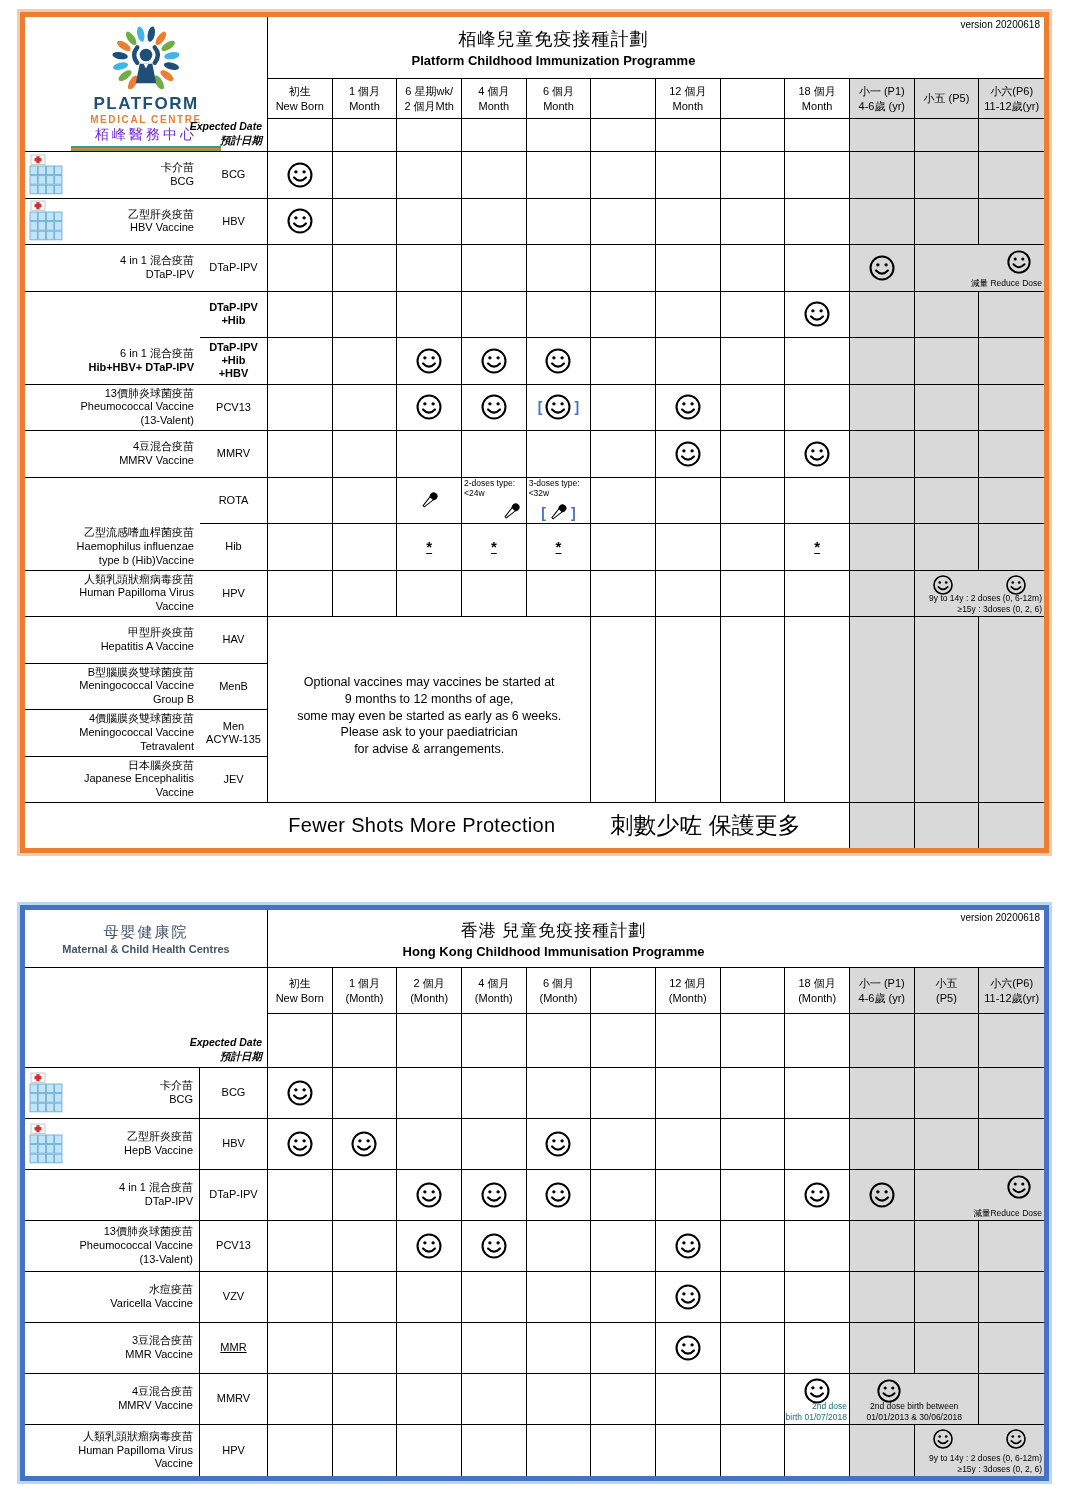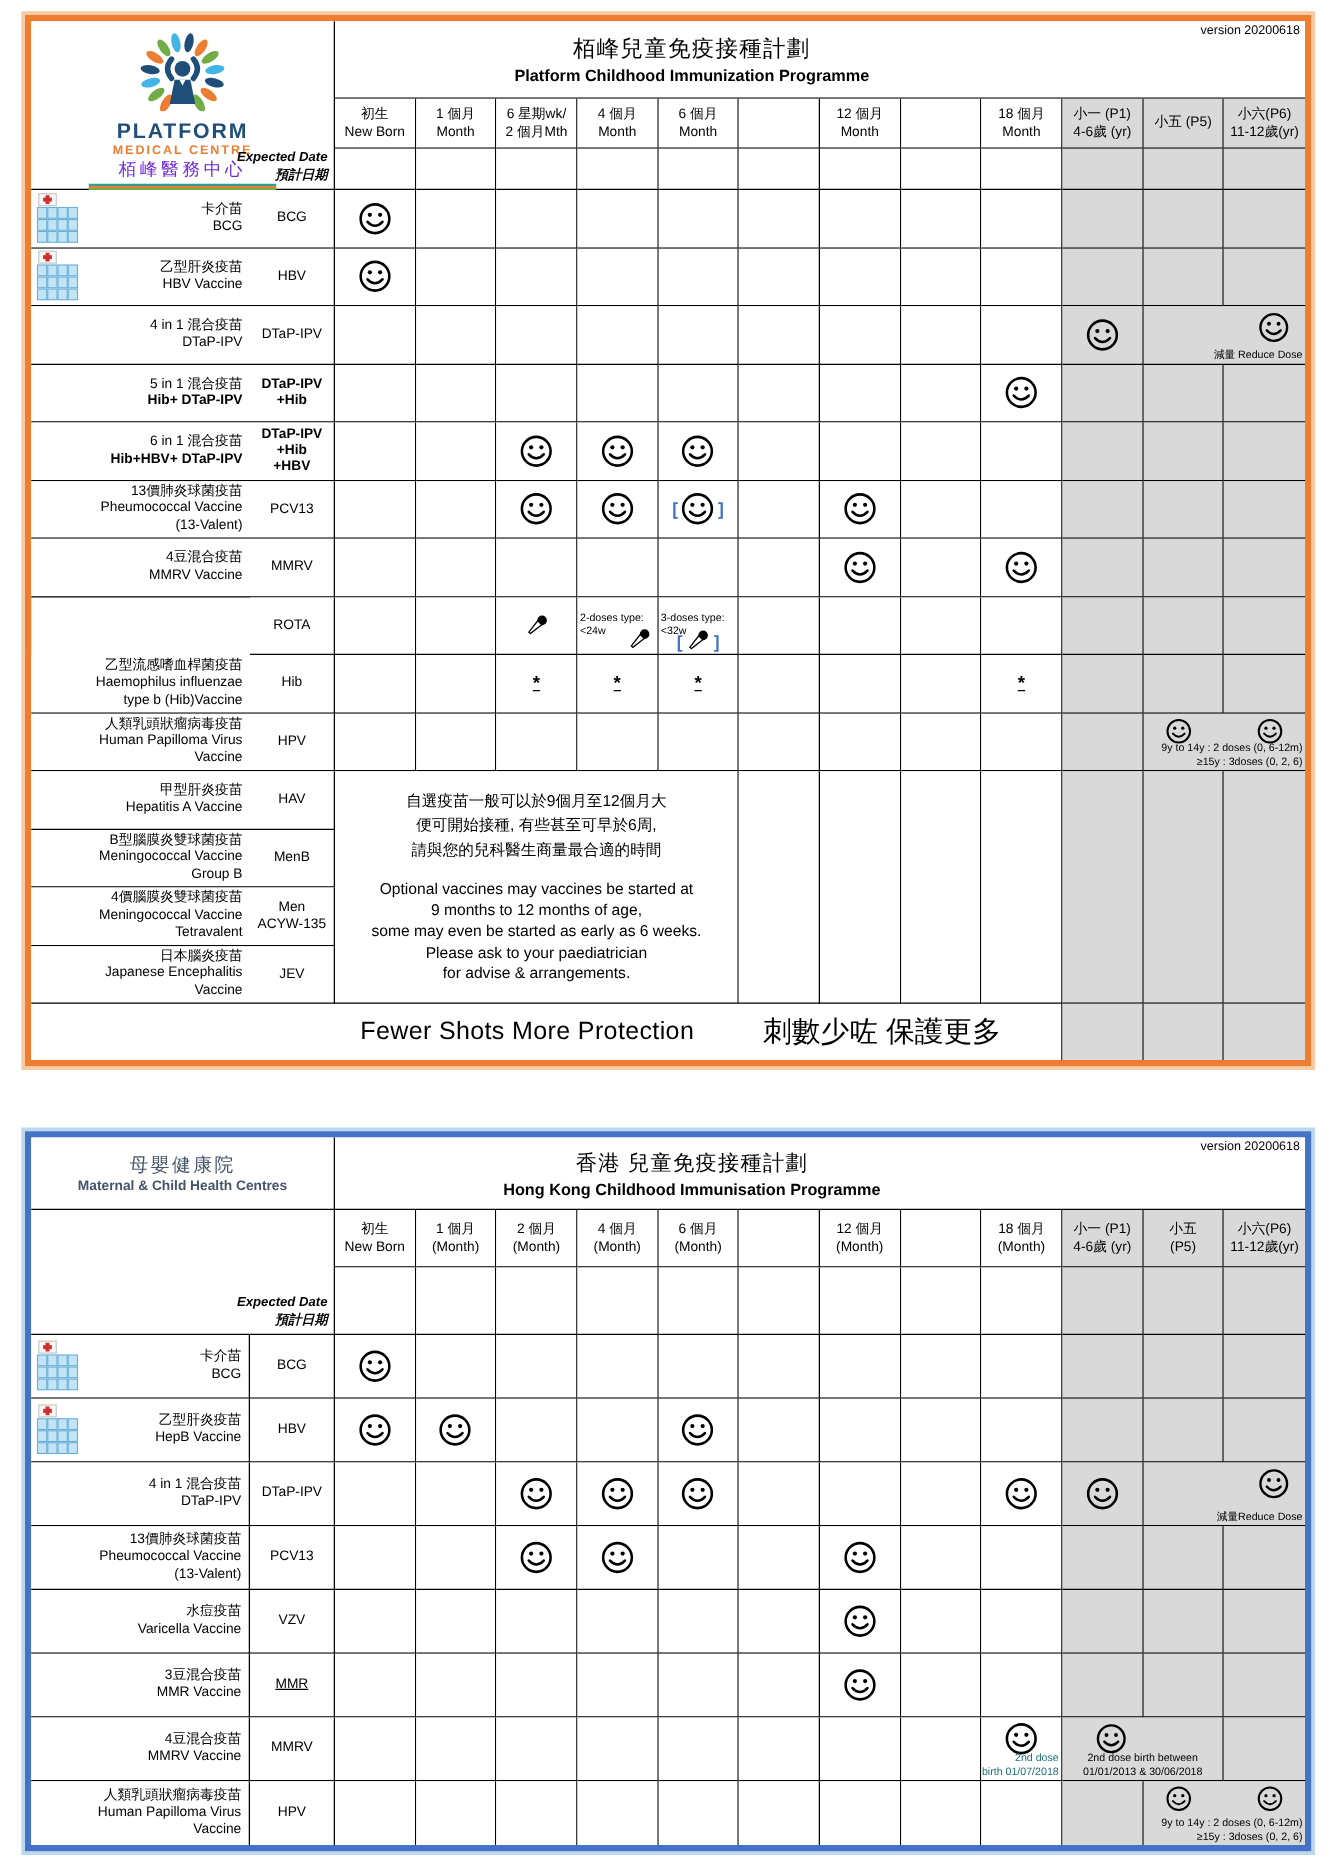--- a/index.html
+++ b/index.html
@@ -43,21 +43,21 @@
   .dose{display:flex;align-items:center;justify-content:center;text-decoration:underline;}
   .aright{justify-content:flex-end;padding-right:12px;align-items:flex-start;padding-top:4px;}
   .aleft{justify-content:flex-start;padding-left:26px;align-items:flex-start;padding-top:4px;}
   .lift{align-items:flex-start;padding-top:3px;}
   .hpvcell{align-items:flex-start;}
   .duo{display:flex;justify-content:space-between;flex:1;padding:3px 17px 0;}
   .smiley,.dropper{line-height:0;display:inline-block;}
   .cnotes{position:absolute;right:2px;bottom:1px;font-size:8.5px;line-height:1.3;text-align:right;white-space:nowrap;color:#000;}
   .cnotes.teal{color:#1B6F75;}
   .cnotes.ncenter{left:50%;right:auto;transform:translateX(-50%);text-align:center;}
-  .dlabels{position:absolute;top:11px;left:2px;font-size:8.5px;line-height:1.25;text-align:left;white-space:nowrap;}
+  .dlabels{position:absolute;top:0;left:2px;font-size:8.5px;line-height:1.25;text-align:left;white-space:nowrap;}
   .dropr{position:absolute;right:4px;bottom:1px;line-height:0;}
   .dropc{position:absolute;bottom:0;left:50%;transform:translateX(-50%);display:flex;align-items:center;}
   .ast{font-size:15px;font-weight:bold;}
   .br{color:#4472C4;font-weight:bold;font-size:14px;margin:0 2px;}
   
   .noteblock{display:flex;flex-direction:column;justify-content:center;text-align:center;font-size:12.5px;}
   .nb-zh{line-height:1.55;}
   .nb-en{line-height:1.35;margin-top:13px;}
   
   .footercell{grid-area:18/1/19/12;display:flex;align-items:center;justify-content:center;gap:55px;padding-left:215px;border-bottom:none;}
@@ -286,24 +286,20 @@
         <span class="smiley"><svg width="26" height="26" viewBox="0 0 30 30">
             <circle cx="15" cy="15" r="12.3" fill="none" stroke="#000" stroke-width="2.2"></circle>
             <circle cx="10.6" cy="11.6" r="1.8" fill="#000"></circle>
             <circle cx="19.4" cy="11.6" r="1.8" fill="#000"></circle>
             <path d="M8.6 17.6 Q15 24.4 21.4 17.6" fill="none" stroke="#000" stroke-width="2.2" stroke-linecap="round"></path>
           </svg></span>
         <div class="cnotes">
           <div>減量 Reduce Dose</div>
         </div>
       </div>
-      <div class="cell namecell noR" style="grid-area: 7 / 1;">
-        <div class="nl">5 in 1 混合疫苗</div>
-        <div class="nl b">Hib+   DTaP-IPV</div>
-      </div>
       <div class="cell abbrcell b" style="grid-area: 7 / 2;">
         <div>DTaP-IPV</div>
         <div>+Hib</div>
       </div>
       <div class="cell " style="grid-area: 7 / 3;"></div>
       <div class="cell " style="grid-area: 7 / 4;"></div>
       <div class="cell " style="grid-area: 7 / 5;"></div>
       <div class="cell " style="grid-area: 7 / 6;"></div>
       <div class="cell " style="grid-area: 7 / 7;"></div>
       <div class="cell " style="grid-area: 7 / 8;"></div>
@@ -585,25 +581,20 @@
       </div>
       <div class="cell namecell noR" style="grid-area: 17 / 1;">
         <div class="nl">日本腦炎疫苗</div>
         <div class="nl">Japanese Encephalitis</div>
         <div class="nl">Vaccine</div>
       </div>
       <div class="cell abbrcell" style="grid-area: 17 / 2;">
         <div>JEV</div>
       </div>
       <div class="cell noteblock" style="grid-area: 14 / 3 / span 4 / span 5;">
-        <div class="nb-zh">
-          <div>自選疫苗一般可以於9個月至12個月大</div>
-          <div>便可開始接種, 有些甚至可早於6周,</div>
-          <div>請與您的兒科醫生商量最合適的時間</div>
-        </div>
         <div class="nb-en">
           <div>Optional vaccines may vaccines be started at</div>
           <div>9 months to 12 months of age,</div>
           <div>some may even be started as early as 6 weeks.</div>
           <div>Please ask to your paediatrician</div>
           <div>for advise &amp; arrangements.</div>
         </div>
       </div>
       <div class="cell " style="grid-area: 14 / 8 / span 4;"></div>
       <div class="cell " style="grid-area: 14 / 9 / span 4;"></div>

